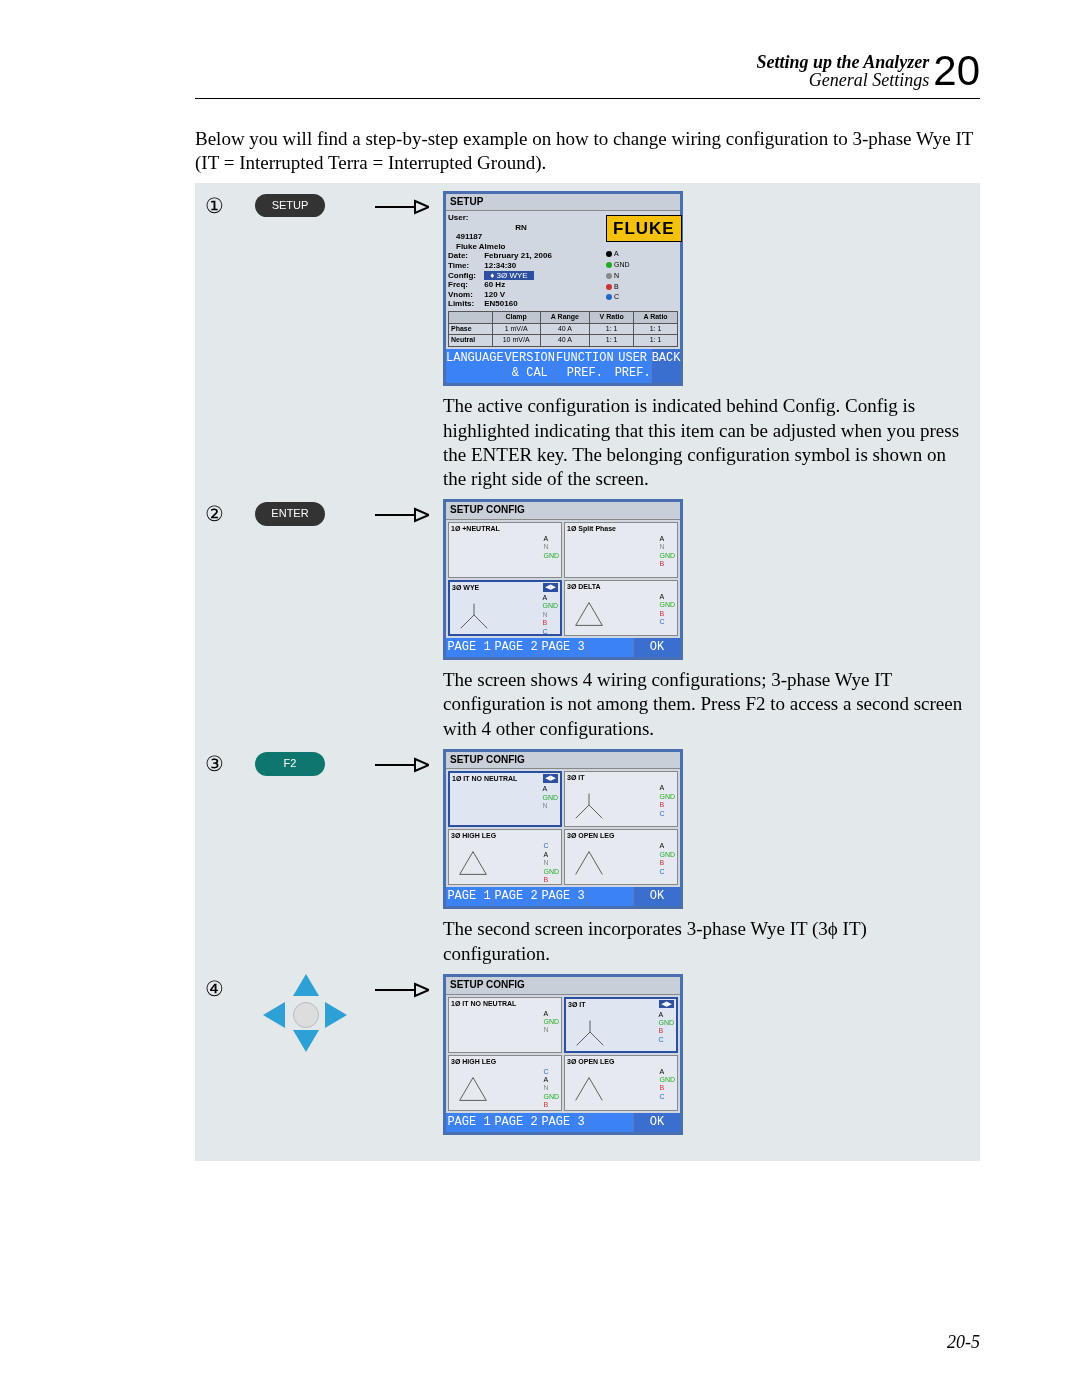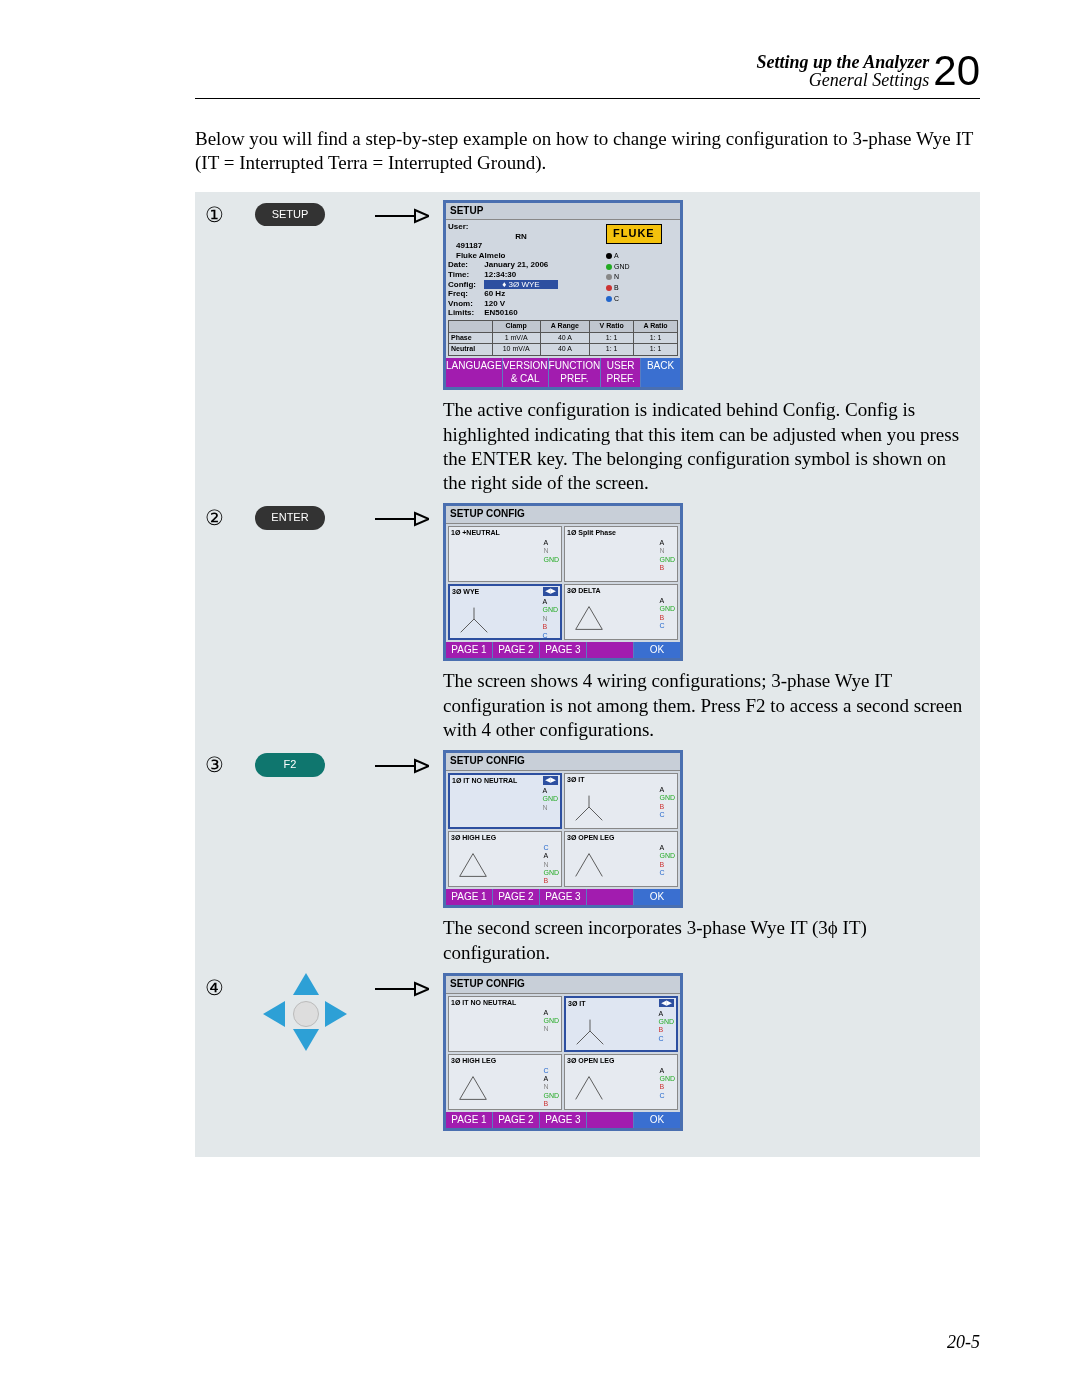--- a/index.html
+++ b/index.html
@@ -22,21 +22,21 @@
     justify-content: flex-end;
     align-items: center;
     gap: 4px;
     margin-bottom: 6px;
   }
   .header-text { text-align: right; line-height: 1.0; }
   .header-title { font-style: italic; font-weight: bold; font-size: 18px; margin-left: 36px; }
   .header-subtitle { font-style: italic; font-size: 18px; }
   .header-num { font-family: Arial, sans-serif; font-size: 42px; font-weight: 400; line-height: 1; }
   .hr { border: none; border-top: 1px solid #000; margin-bottom: 28px; }
-  .intro { margin-bottom: 17px; }
+  .intro { margin-bottom: 8px; }
   .steps-block {
     background: #e3e8ea;
     padding: 8px 8px 18px 10px;
   }
   .step-row {
     display: grid;
     grid-template-columns: 42px 110px 62px 1fr;
     align-items: start;
     column-gap: 8px;
   }
@@ -66,34 +66,34 @@
     border: 3px solid #4a6fb0;
     background: #d0d7e0;
     width: 240px;
     font-family: Arial, sans-serif;
     font-size: 8px;
     color: #000;
     margin-bottom: 8px;
   }
   .scr-title { background:#c8cfd8; font-weight:bold; padding:2px 4px; font-size:10px; border-bottom:1px solid #888; }
   .scr-body { padding: 2px; }
-  .scr-softkeys { display:flex; background:#a21caf; color:#fff; font-size:10px; }
+  .scr-softkeys { display:flex; background:#3b82f6; color:#fff; font-size:12px;font-family:Liberation Mono, monospace; }
   .scr-softkeys span { flex:1; text-align:center; padding:2px 0; border-right:1px solid #5a7cc0; }
   .scr-softkeys span:last-child { border-right:none; background:#3a6fd0; }
   
   .setup-upper { display:flex; gap:20px; }
   .setup-left { flex:1; line-height:1.2; }
   .setup-left .lbl { font-weight:bold; display:inline-block; min-width:34px; }
-  .fluke-logo { background:#f4c20d; color:#000; font-weight:bold; font-size:11px; padding:2px 6px; letter-spacing:1px; border:1px solid #000; }
+  .fluke-logo { background:#f4c20d; color:#000; font-weight:bold; font-size:17px; padding:2px 6px; letter-spacing:1px; border:1px solid #000; }
   .setup-right { width:72px; display:flex; flex-direction:column; align-items:flex-start; gap:2px; font-size:7px; padding-top:2px;}
   .phase-dot { display:inline-block; width:6px; height:6px; border-radius:50%; margin-right:2px; vertical-align:middle;}
   .mini-table { width:100%; border-collapse:collapse; font-size:7px; margin-top:2px;}
   .mini-table th, .mini-table td { border:1px solid #555; padding:1px 2px; text-align:center; }
   .mini-table th { background:#c0c6cf; font-weight:bold; }
-  .config-hl { background:#2d4fa0; color:#fff; padding:0 18px; }
+  .config-hl { background:#2d4fa0; color:#fff; padding:0 6px; }
   
   .cfg-grid { display:grid; grid-template-columns:1fr 1fr; grid-template-rows:1fr 1fr; gap:2px; }
   .cfg-cell { border:1px solid #888; padding:2px; background:#e6eaf0; position:relative; height:56px; }
   .cfg-cell.sel { border:2px solid #2d4fa0; background:#dfe6f2; }
   .cfg-cell .ttl { font-weight:bold; font-size:7px; }
   .cfg-cell .sel-arrow { position:absolute; top:1px; right:2px; background:#2d4fa0; color:#fff; font-size:7px; padding:0 2px; }
   .wiring { position:absolute; right:2px; top:12px; font-size:7px; line-height:1.2; }
   .wiring .ph { display:block; }
   .ph-a{color:#000;} .ph-b{color:#c33;} .ph-c{color:#26c;} .ph-n{color:#888;} .ph-g{color:#2a2;}
   .step-desc {
@@ -144,21 +144,21 @@
       <div>
         <div class="screenshot">
           <div class="scr-title">SETUP</div>
           <div class="scr-body">
             <div class="setup-upper">
               <div class="setup-left">
                 <div><span class="lbl">User:</span></div>
                 <div style="padding-left:8px; font-weight:bold;text-align:center;"><span>RN</span></div>
                 <div style="padding-left:8px; font-weight:bold;"><span>491187</span></div>
                 <div style="padding-left:8px; font-weight:bold;"><span>Fluke Almelo</span></div>
-                <div><span class="lbl">Date:</span> <b>January 21, 2006</b></div>
+                <div><span class="lbl">Date:</span> <b>February 21, 2006</b></div>
                 <div><span class="lbl">Time:</span> <b>12:34:30</b></div>
                 <div><span class="lbl">Config:</span> <span class="config-hl">♦ 3Ø WYE</span></div>
                 <div><span class="lbl">Freq:</span> <b>60 Hz</b></div>
                 <div><span class="lbl">Vnom:</span> <b>120 V</b></div>
                 <div><span class="lbl">Limits:</span> <b>EN50160</b></div>
               </div>
               <div class="setup-right">
                 <div class="fluke-logo">FLUKE</div>
                 <div style="height:4px"></div>
                 <div><span class="phase-dot" style="background:#000"></span><span>A</span></div>

